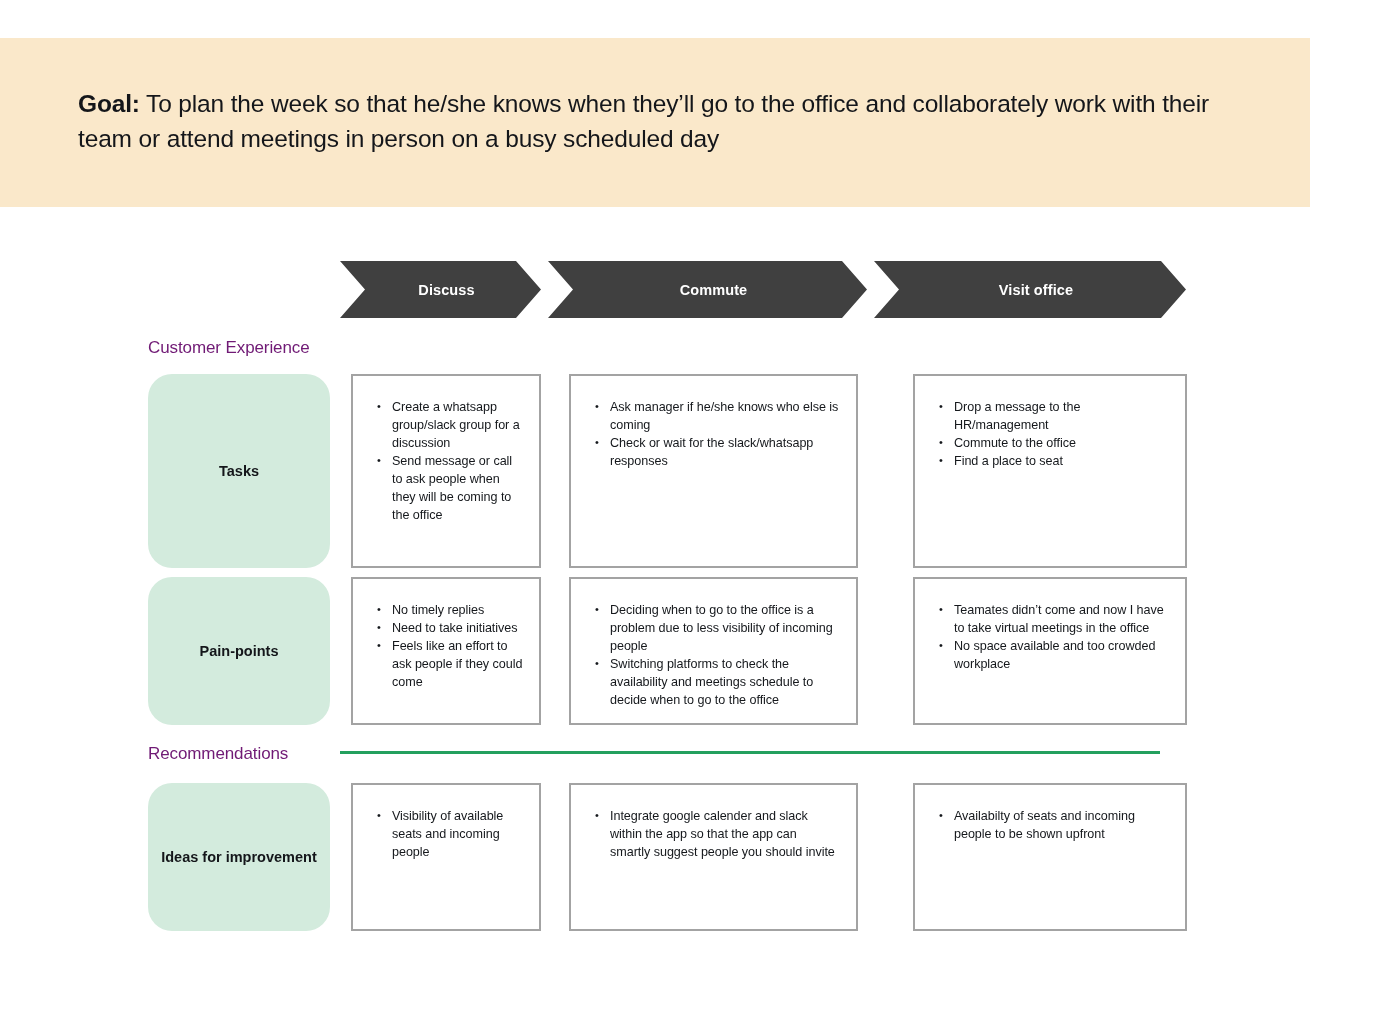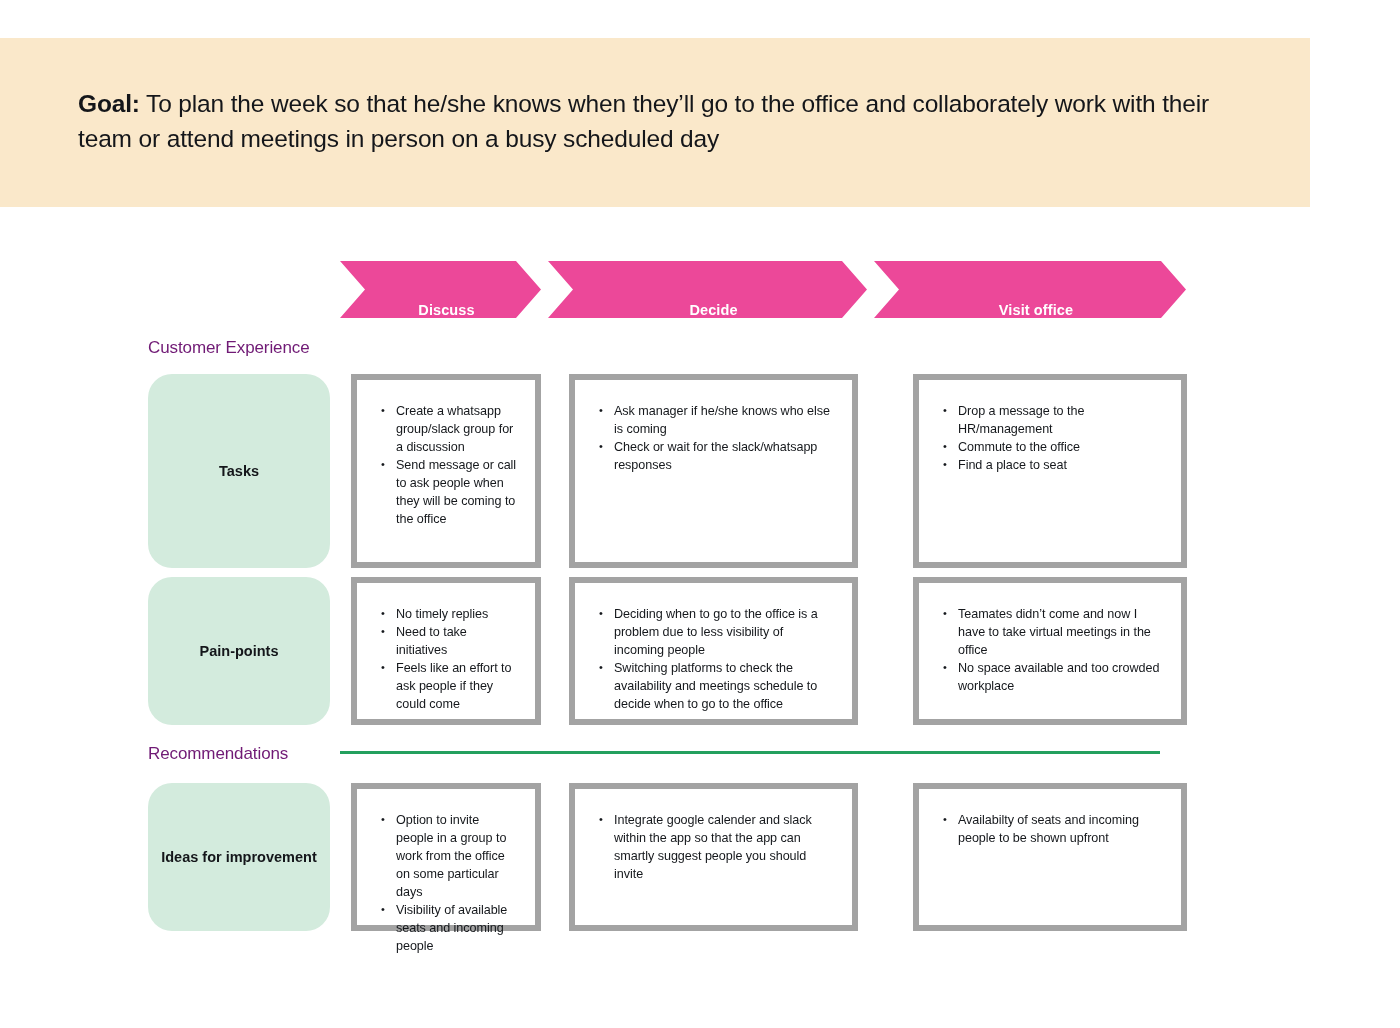--- a/index.html
+++ b/index.html
@@ -45,23 +45,23 @@
     position: absolute;
     left: 340px;
     top: 261px;
     width: 846px;
     height: 57px;
   }
   .phase {
     position: absolute;
     top: 0;
     height: 57px;
-    background: #ec4899;
+    background: #404040;
     display: flex;
-    align-items: flex-end;
+    align-items: center;
     justify-content: center;
   }
   .phase-label {
     color: #ffffff;
     font-size: 14.5px;
     font-weight: bold;
     letter-spacing: 0.1px;
     position: relative;
     left: 6px;
   }
@@ -130,21 +130,21 @@
     font-weight: bold;
     color: #14161a;
     line-height: 17px;
   }
 
   .cell {
     position: absolute;
     top: 0;
     height: 100%;
     background: #ffffff;
-    border: 6px solid #a3a3a3;
+    border: 2px solid #a3a3a3;
     box-sizing: border-box;
     padding: 22px 16px 10px 22px;
   }
   .cell-0 { left: 203px; width: 190px; }
   .cell-1 { left: 421px; width: 289px; }
   .cell-2 { left: 728px; width: 274px; margin-left: 37px; }
 
   .bullets {
     margin: 0;
     padding: 0;
@@ -176,21 +176,21 @@
   <div class="goal-text">
     <span class="goal-label">Goal:</span><span> To plan the week so that he/she knows when they’ll go to the office and collaborately work with their team or attend meetings in person on a busy scheduled day</span>
   </div>
 </div>
 
 <div class="phase-bar">
   <div class="phase phase-0">
     <span class="phase-label">Discuss</span>
   </div>
   <div class="phase phase-1">
-    <span class="phase-label">Decide</span>
+    <span class="phase-label">Commute</span>
   </div>
   <div class="phase phase-2">
     <span class="phase-label">Visit office</span>
   </div>
 </div>
 
 <div class="section-heading heading-cx">Customer Experience</div>
 
 <div class="row row-tasks" style="width:1017px;">
   <div class="row-label">
@@ -244,21 +244,20 @@
 
 <div class="section-heading heading-rec">Recommendations</div>
 <div class="rec-divider"></div>
 
 <div class="row row-ideas" style="width:1017px;">
   <div class="row-label">
     <span class="row-label-text">Ideas for improvement</span>
   </div>
   <div class="cell cell-0">
     <ul class="bullets">
-      <li>Option to invite people in a group to work from the office on some particular days</li>
       <li>Visibility of available seats and incoming people</li>
     </ul>
   </div>
   <div class="cell cell-1">
     <ul class="bullets">
       <li>Integrate google calender and slack within the app so that the app can smartly suggest people you should invite</li>
     </ul>
   </div>
   <div class="cell cell-2">
     <ul class="bullets">

